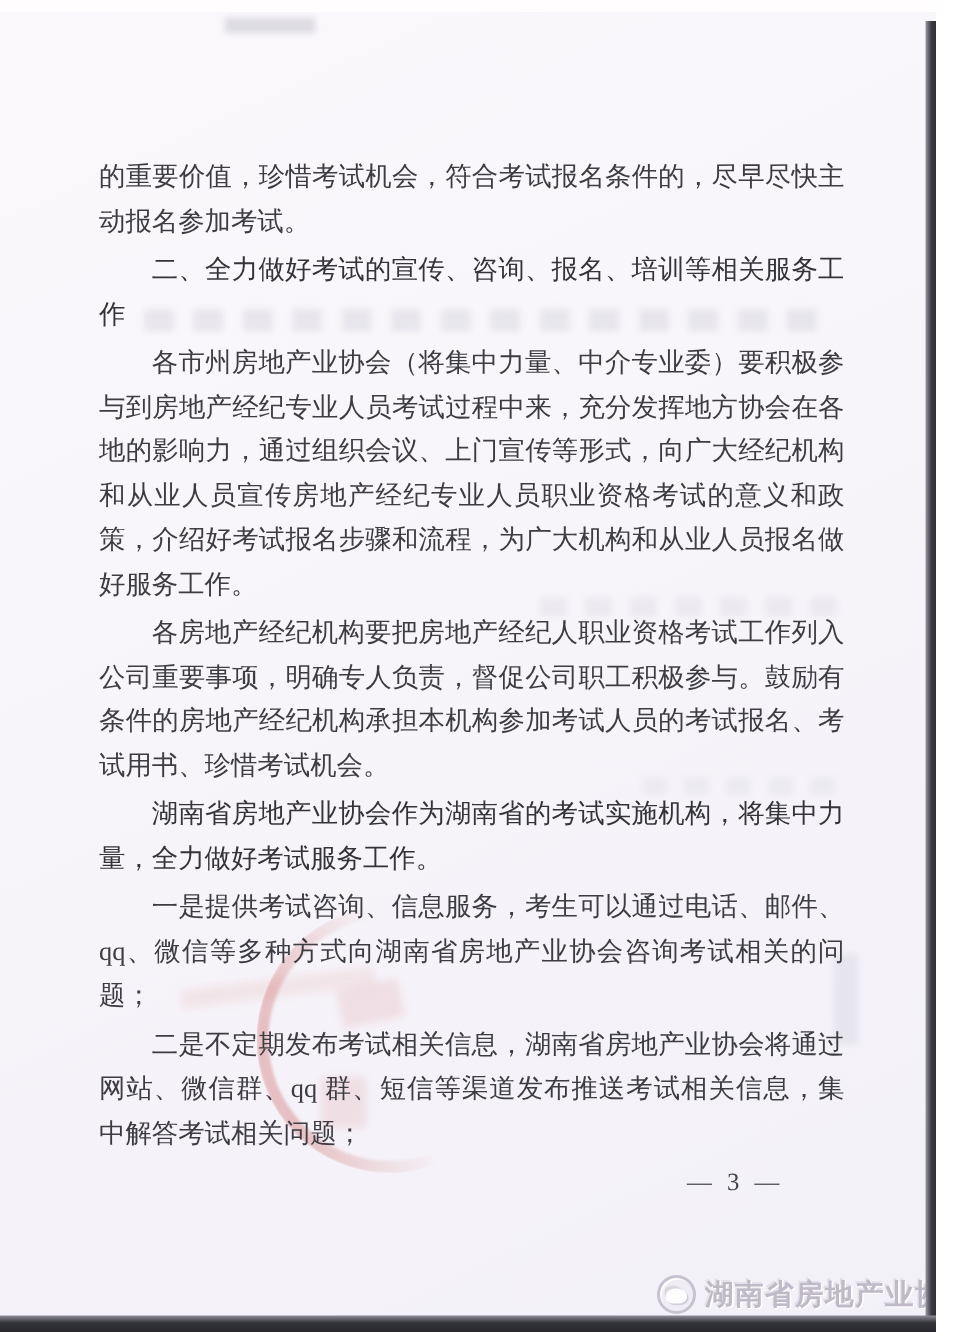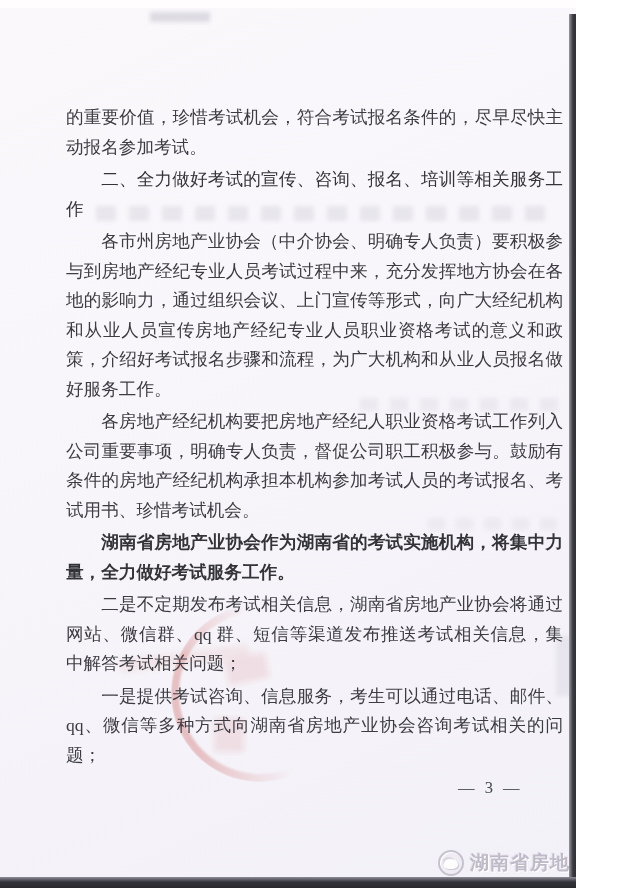--- a/index.html
+++ b/index.html
@@ -1,34 +1,34 @@
 <!DOCTYPE html>
 <html><head>
 <meta charset="utf-8">
 <style>
   html,body{margin:0;padding:0;background:#ffffff;}
-  .stage{position:relative;width:576px;height:888px;overflow:hidden;
+  .stage{position:relative;width:624px;height:888px;overflow:hidden;
          font-family:"Liberation Serif",serif;background:#fffdfe;}
   
   .paper{position:absolute;left:0;top:8px;width:640px;height:872px;
          background:linear-gradient(155deg,#faf8fb 0%,#f8f6fa 35%,#f5f3f9 70%,#f3f1f8 100%);}
   
   .edge-right{position:absolute;right:0;top:14px;width:7px;height:874px;
               background:linear-gradient(90deg,#9a98a2 0%,#3b3b42 55%,#2f2f36 100%);}
   .edge-bottom{position:absolute;left:0;bottom:0;width:640px;height:11px;
                background:linear-gradient(180deg,#8f8d97 0%,#33333a 45%,#28282e 100%);}
   
   .textblock{position:absolute;left:66px;top:103px;width:497px;
              font-size:17.6px;line-height:29.5px;color:#3c3c42;
              text-align:justify;letter-spacing:0;}
   .para{margin:0;}
   .para + .para{margin-top:3px;}
   .para.indent{text-indent:2em;}
   .para.heading{font-family:"Liberation Sans",sans-serif;font-weight:normal;color:#333338;}
-  .para.bold-body{font-weight:bold;color:#333338;}
+  .para.bold-body{font-weight:normal;color:#333338;}
   
   .pagenum{position:absolute;left:458px;top:778px;width:80px;
            font-size:16.5px;color:#45454c;letter-spacing:3px;}
   
   .footer{position:absolute;left:438px;top:846px;height:34px;display:flex;align-items:center;}
   .logo{position:relative;width:26px;height:26px;border-radius:50%;
         border:2px solid #c7c2cf;background:#efedf3;box-sizing:border-box;
         box-shadow:inset 1px 1px 0 #ffffff;margin-right:6px;flex:0 0 auto;}
   .logo-bird{position:absolute;left:4px;top:7px;width:14px;height:10px;
              background:#fdfdfe;border-radius:60% 70% 55% 45%;
@@ -71,25 +71,25 @@
 
   <div class="smudge s1"></div>
   <div class="smudge s2"></div>
   <div class="smudge s3"></div>
   <div class="smudge s4"></div>
   <div class="smudge s5"></div>
 
   <div class="textblock" id="body-block">
       <p class="para body">的重要价值，珍惜考试机会，符合考试报名条件的，尽早尽快主动报名参加考试。</p>
       <p class="para heading indent">二、全力做好考试的宣传、咨询、报名、培训等相关服务工作</p>
-      <p class="para body indent">各市州房地产业协会（中介协会、明确专人负责）要积极参与到房地产经纪专业人员考试过程中来，充分发挥地方协会在各地的影响力，通过组织会议、上门宣传等形式，向广大经纪机构和从业人员宣传房地产经纪专业人员职业资格考试的意义和政策，介绍好考试报名步骤和流程，为广大机构和从业人员报名做好服务工作。</p>
+      <p class="para body indent">各市州房地产业协会（将集中力量、中介专业委）要积极参与到房地产经纪专业人员考试过程中来，充分发挥地方协会在各地的影响力，通过组织会议、上门宣传等形式，向广大经纪机构和从业人员宣传房地产经纪专业人员职业资格考试的意义和政策，介绍好考试报名步骤和流程，为广大机构和从业人员报名做好服务工作。</p>
       <p class="para body indent">各房地产经纪机构要把房地产经纪人职业资格考试工作列入公司重要事项，明确专人负责，督促公司职工积极参与。鼓励有条件的房地产经纪机构承担本机构参加考试人员的考试报名、考试用书、珍惜考试机会。</p>
       <p class="para bold-body indent">湖南省房地产业协会作为湖南省的考试实施机构，将集中力量，全力做好考试服务工作。</p>
+      <p class="para body indent">一是提供考试咨询、信息服务，考生可以通过电话、邮件、qq、微信等多种方式向湖南省房地产业协会咨询考试相关的问题；</p>
       <p class="para body indent">二是不定期发布考试相关信息，湖南省房地产业协会将通过网站、微信群、qq 群、短信等渠道发布推送考试相关信息，集中解答考试相关问题；</p>
-      <p class="para body indent">一是提供考试咨询、信息服务，考生可以通过电话、邮件、qq、微信等多种方式向湖南省房地产业协会咨询考试相关的问题；</p>
     </div>
 
   <div class="pagenum">— 3 —</div>
 
   <div class="footer">
     <span class="logo">
         <span class="logo-bird"></span>
       </span>
     <span class="footer-text">湖南省房地产业协会</span>
   </div>

